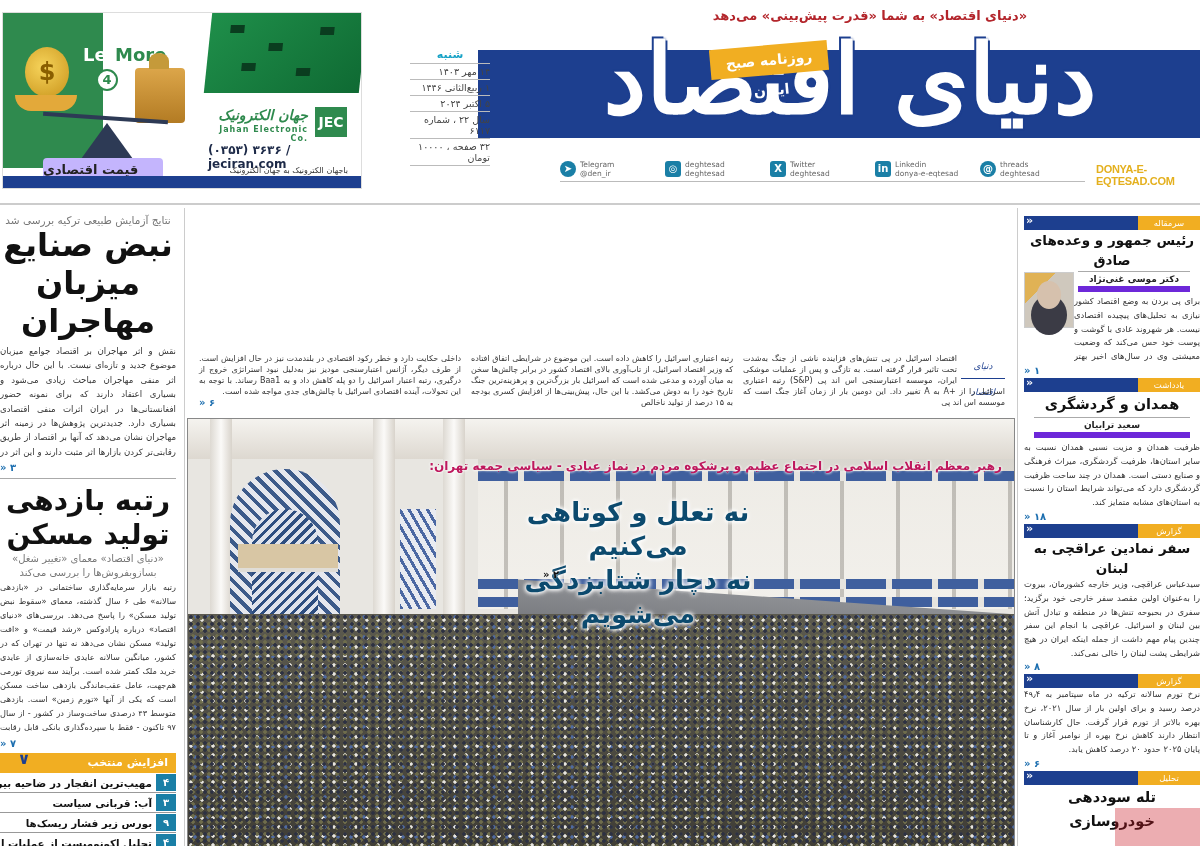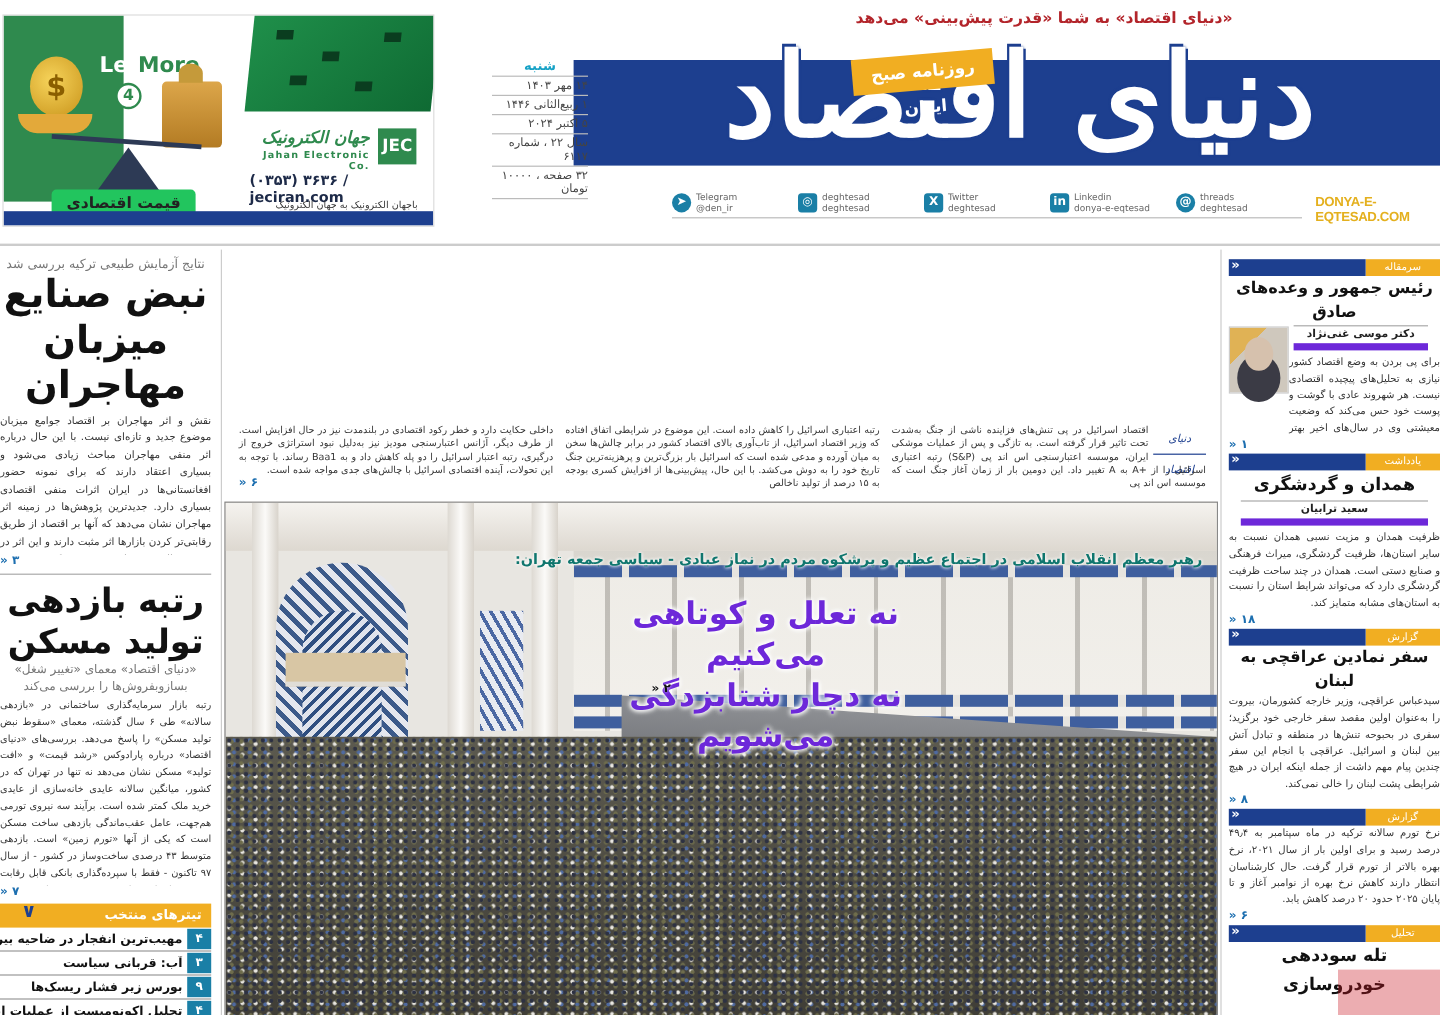--- a/index.html
+++ b/index.html
@@ -10,21 +10,21 @@
   .ad .green { position: absolute; left: 0; top: 0; width: 100px; height: 155px; background: #2f8a4e; }
   .ad .coin { position: absolute; left: 22px; top: 34px; width: 44px; height: 50px; border-radius: 50%; background: radial-gradient(circle at 40% 40%, #f6d35a, #c8931a); color: #8a5e00; font: bold 24px "DejaVu Sans", sans-serif; text-align: center; line-height: 50px; }
   .ad .pan { position: absolute; left: 12px; top: 82px; width: 62px; height: 16px; border-radius: 0 0 30px 30px; background: #e3a93a; }
   .ad .less { position: absolute; left: 80px; top: 34px; color: #fff; font: 600 18px "DejaVu Sans", sans-serif; line-height: 16px; width: 14px; }
   .ad .more { position: absolute; left: 112px; top: 34px; color: #2f8a4e; font: 600 18px "DejaVu Sans", sans-serif; line-height: 16px; width: 14px; }
   .ad .four { position: absolute; left: 93px; top: 56px; width: 22px; height: 22px; border-radius: 50%; border: 2px solid #2f8a4e; background: #fff; color: #2f8a4e; font: bold 13px "DejaVu Sans", sans-serif; text-align: center; line-height: 18px; }
   .ad .gift { position: absolute; left: 132px; top: 55px; width: 50px; height: 55px; background: linear-gradient(#dca64a, #b37b23); border-radius: 4px; }
   .ad .gift:before { content: ""; position: absolute; left: 14px; top: -15px; width: 20px; height: 16px; background: #c59a3a; border-radius: 50% 50% 0 0; }
   .ad .beam { position: absolute; left: 40px; top: 103px; width: 125px; height: 4px; background: #2d3a55; transform: rotate(4deg); }
   .ad .stand { position: absolute; left: 78px; top: 110px; width: 0; height: 0; border-left: 26px solid transparent; border-right: 26px solid transparent; border-bottom: 36px solid #2d3a55; }
-  .ad .price { position: absolute; left: 40px; top: 145px; width: 120px; height: 24px; background: #22c55e; border-radius: 4px; color: #222; font: bold 13px "DejaVu Sans", sans-serif; text-align: center; line-height: 24px; }
+  .ad .price { position: absolute; left: 40px; top: 145px; width: 120px; height: 24px; background: #c4b5fd; border-radius: 4px; color: #222; font: bold 13px "DejaVu Sans", sans-serif; line-height: 24px; }
   .ad .pcb { position: absolute; left: 205px; top: 0; width: 155px; height: 80px; background: linear-gradient(135deg, #1f8f4a, #0f6a33); transform: skewX(-6deg); }
   .ad .pcb i { position: absolute; background: #0a3d1f; width: 14px; height: 8px; }
   .ad .brand-logo { position: absolute; left: 312px; top: 94px; width: 32px; height: 30px; background: #2f8a4e; color: #fff; font: bold 14px "DejaVu Sans", sans-serif; text-align: center; line-height: 30px; }
   .ad .brand-fa { position: absolute; left: 205px; top: 94px; color: #2f8a4e; font: italic bold 14px "DejaVu Sans", sans-serif; width: 100px; text-align: right; direction: rtl; }
   .ad .brand-en { position: absolute; left: 205px; top: 112px; color: #2f8a4e; font: bold 8px "DejaVu Sans", sans-serif; width: 100px; text-align: right; letter-spacing: 1px; }
   .ad .site { position: absolute; left: 205px; top: 130px; width: 140px; color: #1d2a48; font: bold 12px "DejaVu Sans", sans-serif; }
   .ad .slogan { position: absolute; left: 205px; top: 153px; width: 140px; color: #333; font: 8px "DejaVu Sans", sans-serif; direction: rtl; text-align: right; }
   .ad .bar { position: absolute; left: 0; bottom: 0; width: 100%; height: 12px; background: #1d3f8f; }
 
   .info { position: absolute; left: 410px; top: 48px; width: 80px; direction: rtl; font-size: 9.5px; color: #444; }
@@ -78,22 +78,22 @@
   .ph-band { position: absolute; left: 290px; height: 10px; width: 540px; background: repeating-linear-gradient(90deg, #3f5f9e 0 40px, #e6e4df 40px 46px); }
   .ph-tarp { position: absolute; left: 330px; top: 178px; width: 500px; height: 60px; background: linear-gradient(#8d8f93, #6e7075); transform: skewY(4deg); }
   .ph-crowd { position: absolute; left: 0; top: 195px; width: 100%; height: 240px;
     background:
       radial-gradient(circle at 3px 3px, #2d3142 1.5px, transparent 2px) 0 0/7px 7px,
       radial-gradient(circle at 2px 2px, #6f6d4c 1.5px, transparent 2px) 3px 2px/8px 6px,
       radial-gradient(circle at 2px 2px, #e8e6e0 1.4px, transparent 2px) 1px 4px/11px 9px,
       radial-gradient(circle at 2px 2px, #4f6aa0 1.4px, transparent 2px) 5px 1px/13px 10px,
       linear-gradient(#5c5a4f, #3f3d36);
   }
-  .photo-cap { position: absolute; right: 12px; top: 40px; direction: rtl; color: #0f766e; font-size: 12px; font-weight: bold; text-shadow: 0 0 3px #fff, 0 0 3px #fff; }
-  .photo-head { position: absolute; left: 300px; top: 76px; width: 300px; direction: rtl; text-align: center; color: #6d28d9; font: bold 26px "DejaVu Sans", sans-serif; line-height: 34px; letter-spacing: -1px; text-shadow: 0 0 4px #fff, 0 0 4px #fff, 0 0 6px #fff; }
+  .photo-cap { position: absolute; right: 12px; top: 40px; direction: rtl; color: #be185d; font-size: 12px; font-weight: bold; text-shadow: 0 0 3px #fff, 0 0 3px #fff; }
+  .photo-head { position: absolute; left: 300px; top: 76px; width: 300px; direction: rtl; text-align: center; color: #0c4a6e; font: bold 26px "DejaVu Sans", sans-serif; line-height: 34px; letter-spacing: -1px; text-shadow: 0 0 4px #fff, 0 0 4px #fff, 0 0 6px #fff; }
   .photo-ref { position: absolute; left: 355px; top: 150px; color: #111; font-size: 10px; font-weight: bold; direction: rtl; text-shadow: 0 0 3px #fff; }
 
   
   .rightcol { position: absolute; left: 1024px; top: 208px; width: 176px; direction: rtl; text-align: right; }
   .sec-bar { display: flex; height: 14px; margin-top: 8px; }
   .sec-bar .tag { width: 62px; background: #f1ae22; color: #fff; font-size: 8.5px; text-align: center; line-height: 14px; }
   .sec-bar .blue { flex: 1; background: #1d3f8f; position: relative; }
   .sec-bar .blue span { position: absolute; left: 2px; top: -2px; color: #fff; font-size: 11px; font-weight: bold; }
   .r-head { font-weight: bold; font-size: 13.5px; line-height: 20px; color: #111; text-align: center; }
   .r-author { font-size: 9px; font-weight: bold; color: #222; text-align: center; border-bottom: 6px solid #6d28d9; border-top: 1px solid #aaa; margin: 1px 10px 3px; line-height: 14px; }
@@ -178,21 +178,21 @@
     <div class="pageref" style="text-align:left">۳ «</div>
   </div>
   <div class="divider"></div>
   <div>
     <div class="big-head" style="font-size:28px;line-height:34px">رتبه بازدهی تولید مسکن</div>
     <div class="lead-q">«دنیای اقتصاد» معمای «تغییر شغل» بسازوبفروش‌ها را بررسی می‌کند</div>
     <div class="body-txt" style="height:158px;overflow:hidden;font-size:8.2px;line-height:14px">رتبه بازار سرمایه‌گذاری ساختمانی در «بازدهی سالانه» طی ۶ سال گذشته، معمای «سقوط نبض تولید مسکن» را پاسخ می‌دهد. بررسی‌های «دنیای اقتصاد» درباره پارادوکس «رشد قیمت» و «افت تولید» مسکن نشان می‌دهد نه تنها در تهران که در کشور، میانگین سالانه عایدی خانه‌سازی از عایدی خرید ملک کمتر شده است. برآیند سه نیروی تورمی هم‌جهت، عامل عقب‌ماندگی بازدهی ساخت مسکن است که یکی از آنها «تورم زمین» است. بازدهی متوسط ۴۳ درصدی ساخت‌وساز در کشور - از سال ۹۷ تاکنون - فقط با سپرده‌گذاری بانکی قابل رقابت بود. رتبه‌ها برای تهران هم سنجش شده است.</div>
     <div class="pageref" style="text-align:left">۷ «</div>
   </div>
   <div class="picks-head">
-    <span>تیترهای منتخب</span>
+    <span>افزایش منتخب</span>
     <span class="chev">∨</span>
   </div>
   <div class="pick">
       <span class="num">۴</span>
       <span class="lbl">مهیب‌ترین انفجار در ضاحیه بیروت</span>
     </div>
   <div class="pick">
       <span class="num">۳</span>
       <span class="lbl">آب: قربانی سیاست</span>
     </div>

